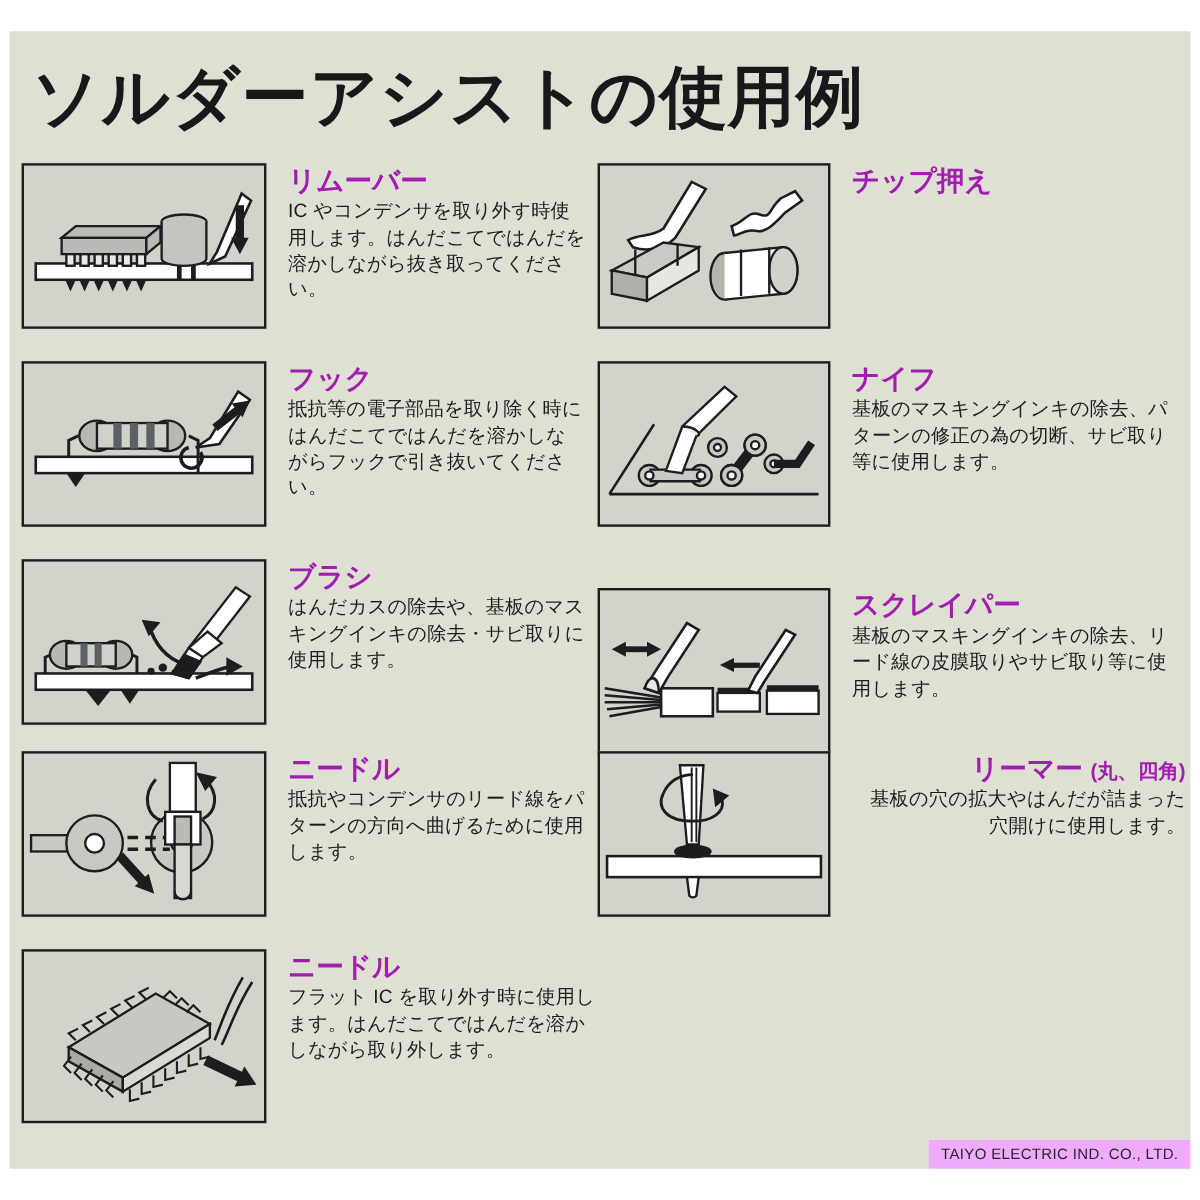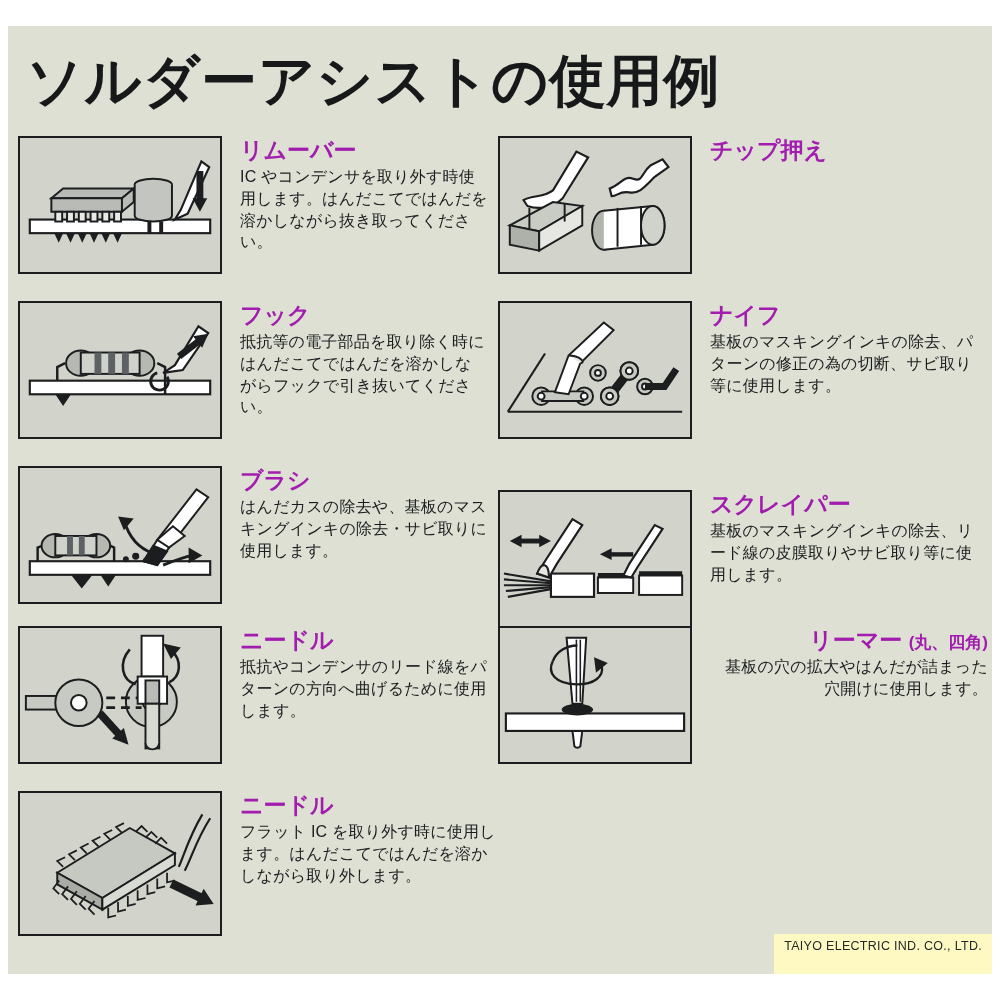--- a/index.html
+++ b/index.html
@@ -41,22 +41,22 @@
     line-height:1.22;margin:0 0 2px 0;white-space:nowrap;
   }
   .tool-name .sub{font-size:17px;font-weight:700;}
   .tool-desc{
     font-size:16px;color:#1a1c1f;line-height:1.36;
     margin:0;letter-spacing:0.2px;
   }
 
   #footer-box{
     position:absolute;right:0;bottom:0;
-    background:#fef9c3;
-    padding:5px 10px 21px 10px;
+    background:#f0abfc;
+    padding:5px 10px 5px 10px;
     font-size:12.5px;color:#25282b;
     letter-spacing:0.3px;white-space:nowrap;
   }
 </style>
 </head>
 <body>
 
 <div id="sheet">
   <div id="inner">
 

